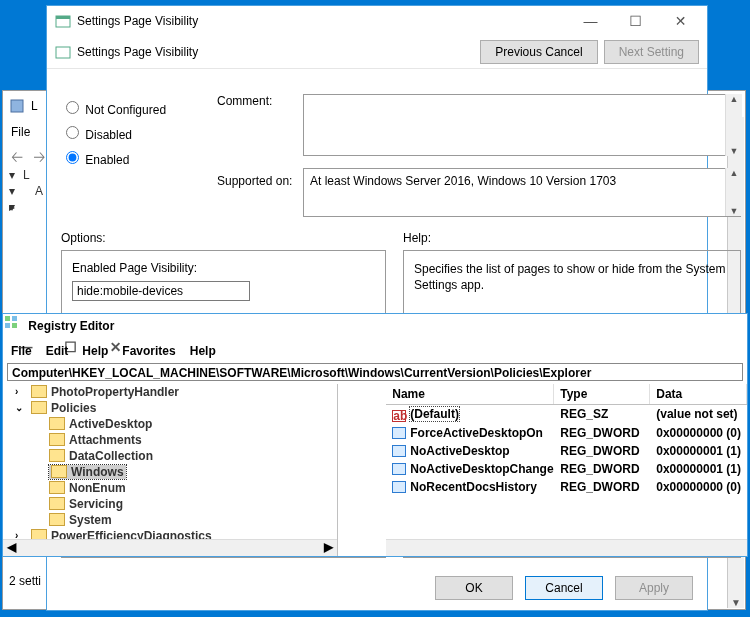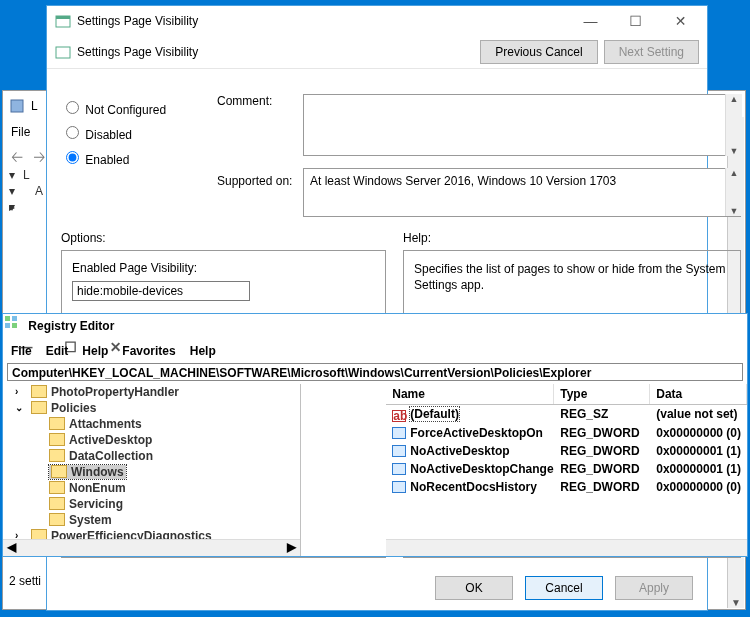--- a/index.html
+++ b/index.html
@@ -54,21 +54,21 @@
   .sb-v span { text-align: center; font-size: 9px; color: #555; }
 
   
   .reg {
     position: absolute; left: 2px; top: 313px; width: 746px; height: 244px;
     background: #fff; border: 1px solid #4aa0e0; font-weight: bold;
   }
   .reg .titlebar { height: 27px; }
   .reg .menubar { display: flex; gap: 14px; padding: 3px 8px; }
   .reg .addr { border: 1px solid #888; margin: 2px 4px; padding: 2px 4px; font-size: 12px; height: 18px; }
-  .reg .body { display: flex; position: absolute; left: 0; right: 0; top: 70px; bottom: 0; gap: 37px; }
+  .reg .body { display: flex; position: absolute; left: 0; right: 0; top: 70px; bottom: 0; }
   .reg .tree { width: 355px; border-right: 1px solid #c0c0c0; overflow: hidden; position: relative; }
   .reg .tree .sb-h { position: absolute; left: 0; right: 0; bottom: 0; height: 17px; background: #f0f0f0; border-top: 1px solid #dcdcdc; display: flex; justify-content: space-between; }
   .reg .tree ul { list-style: none; margin: 0; padding: 0 0 0 14px; }
   .reg .tree li { position: relative; padding: 1px 0 1px 14px; white-space: nowrap; font-size: 12px; }
   .reg .tree li.open::before { content: "⌄"; position: absolute; left: -2px; top: 2px; font-size: 10px; }
   .reg .tree li.closed::before { content: "›"; position: absolute; left: -2px; top: 2px; font-size: 10px; }
   .reg .tree .folder { color: #333; }
   .reg .tree .folder::before { content: ""; display: inline-block; width: 14px; height: 11px; background: #ffe48f; border: 1px solid #caa23c; margin-right: 4px; vertical-align: -2px; }
   .reg .tree .sel { outline: 1px dotted #333; background: #cfcfcf; display: inline-block; padding: 0 2px; }
   .reg .tree-root { padding-top: 2px; padding-left: 102px; }
@@ -206,22 +206,22 @@
     <span>Favorites</span>
     <span>Help</span>
   </div>
   <div class="addr">Computer\HKEY_LOCAL_MACHINE\SOFTWARE\Microsoft\Windows\CurrentVersion\Policies\Explorer</div>
 
   <div class="body">
     <div class="tree">
       <ul class="tree-root" id="reg-tree">
           <li class="closed" style="margin-left: 0px;"><span class="folder">PhotoPropertyHandler</span></li>
           <li class="open" style="margin-left: 0px;"><span class="folder">Policies</span></li>
+          <li class="" style="margin-left: 18px;"><span class="folder">ActiveDesktop</span></li>
           <li class="" style="margin-left: 18px;"><span class="folder">Attachments</span></li>
-          <li class="" style="margin-left: 18px;"><span class="folder">ActiveDesktop</span></li>
           <li class="" style="margin-left: 18px;"><span class="folder">DataCollection</span></li>
           <li class="" style="margin-left: 18px;"><span class="folder sel">Windows</span></li>
           <li class="" style="margin-left: 18px;"><span class="folder">NonEnum</span></li>
           <li class="" style="margin-left: 18px;"><span class="folder">Servicing</span></li>
           <li class="" style="margin-left: 18px;"><span class="folder">System</span></li>
           <li class="closed" style="margin-left: 0px;"><span class="folder">PowerEfficiencyDiagnostics</span></li>
         </ul>
       <div class="sb-h">
           <span style="padding:0 4px">◀</span>
           <span style="padding:0 4px">▶</span>

